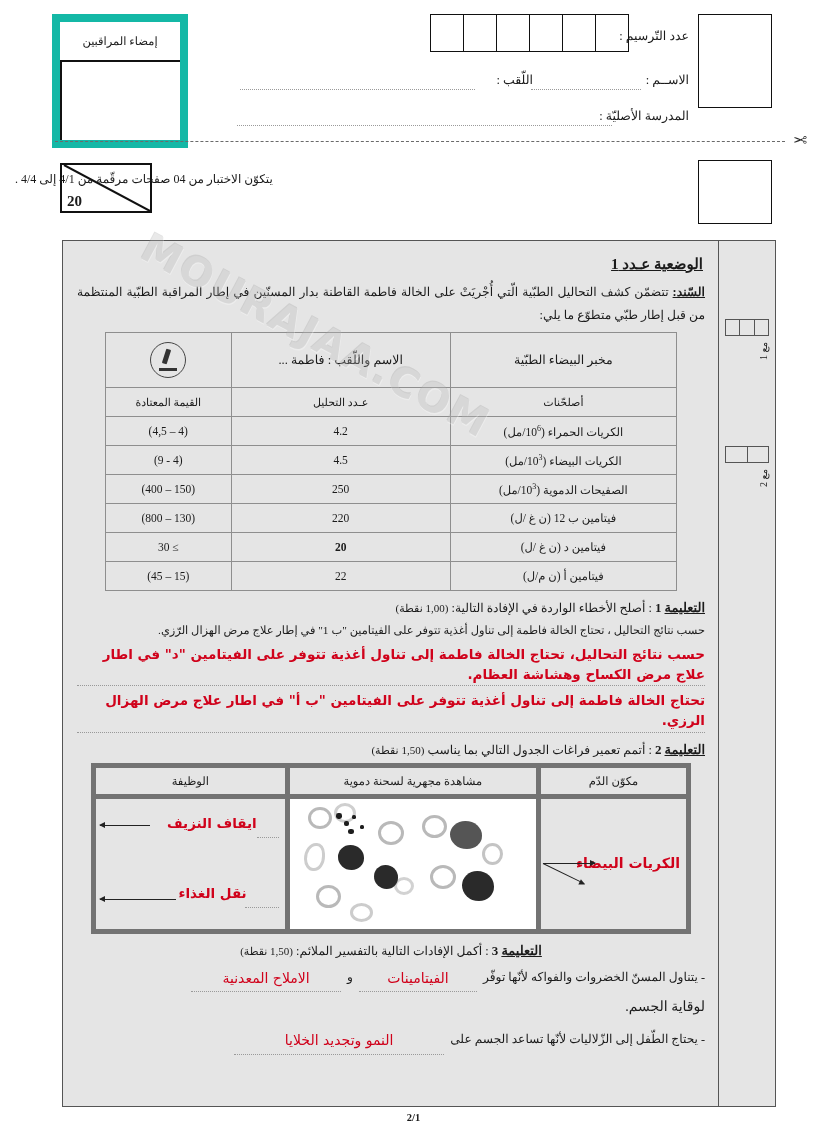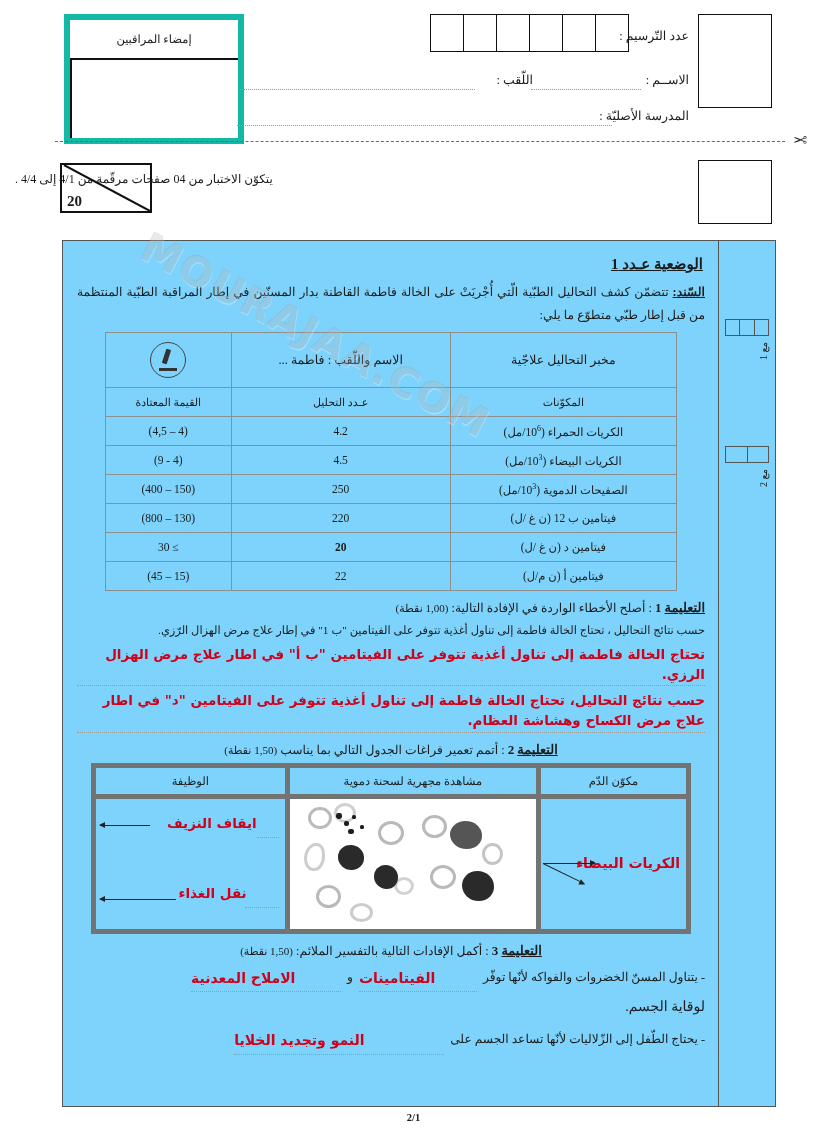--- a/index.html
+++ b/index.html
@@ -9,21 +9,21 @@
     color:#1b1b1b;
   }
   .page{position:absolute;inset:0;}
 
   
   .abs{position:absolute;}
 
   
   #admin-block{top:0;left:0;width:827px;height:155px;}
 
-  #supervisors-box{left:64px;top:14px;width:120px;height:118px;border:6px solid #14b8a6;padding-left:48px;}
+  #supervisors-box{left:52px;top:14px;width:120px;height:118px;border:8px solid #14b8a6;}
   #supervisors-label{
     position:absolute;left:0;right:0;top:0;height:38px;line-height:38px;
     text-align:center;font-size:11.5px;border-bottom:2px solid #111;
     letter-spacing:-.2px;
   }
   #supervisors-split{position:absolute;left:0;right:0;top:38px;bottom:0;}
   #supervisors-split .half{position:absolute;top:0;bottom:0;}
   #supervisors-split .half.a{left:0;width:47%;border-left:2px solid #111;}
   #supervisors-split .half.b{right:0;width:53%;}
 
@@ -56,21 +56,21 @@
   #total-box .diag{
     position:absolute;left:-6px;top:-6px;width:104px;height:62px;
   }
   #total-value{position:absolute;left:5px;bottom:1px;font-size:15px;font-weight:bold;}
 
   #pages-note{left:0;right:16px;top:172px;text-align:left;font-size:12px;padding-left:15px;}
 
   
   #exam-frame{
     left:62px;top:240px;width:712px;height:865px;
-    border:1.1px solid #555;background:#7dd3fc;
+    border:1.1px solid #555;background:#e5e5e5;
   }
   
   #margin-col{
     position:absolute;top:0;bottom:0;right:0;width:56px;
     border-right:0;border-left:1.1px solid #555;
   }
   .mark-cell{position:absolute;right:6px;width:44px;}
   .mark-cell .boxes{display:flex;}
   .mark-cell .boxes i{display:block;height:15px;border:1px solid #555;border-left-width:0;flex:1;}
   .mark-cell .boxes i:last-child{border-left-width:1px;}
@@ -165,22 +165,22 @@
     left:auto;right:-1px;border-right:0;border-left:6px solid #222;
   }
   .wbc-label{
     position:absolute;color:#d0021b;font-weight:bold;font-size:14px;
     font-family:"DejaVu Sans","Liberation Sans",sans-serif;white-space:nowrap;
   }
 
   
   .q3line{font-size:12.2px;direction:rtl;text-align:right;margin:6px 0 2px 0;line-height:1.9;}
   .blank{
-    display:inline-block;min-width:118px;color:#d0021b;font-weight:bold;font-size:14px;
-    font-family:"DejaVu Sans","Liberation Sans",sans-serif;text-align:left;
+    display:inline-block;min-width:118px;color:#d0021b;font-weight:normal;font-size:14px;
+    font-family:"DejaVu Sans","Liberation Sans",sans-serif;text-align:center;
     border-bottom:1px dotted #9a9a9a;vertical-align:-2px;margin:0 3px;
   }
   .blank.wide{min-width:150px;}
   .tail{font-size:14px;}
 
   
   #watermark{
     left:120px;top:320px;width:420px;height:250px;pointer-events:none;
     opacity:.30;
   }
@@ -269,28 +269,28 @@
       <div id="situation-title">الوضعية عـدد 1</div>
 
       <div class="para">
         <span class="lead">السّند:</span>
         <span>تتضمّن كشف التحاليل الطبّية الّتي أُجْريَتْ على الخالة فاطمة القاطنة بدار المسنّين في إطار المراقبة الطبّية المنتظمة من قبل إطار طبّي متطوّع ما يلي:</span>
       </div>
 
       <table class="lab">
         <tbody>
           <tr>
-            <td class="topcell">مخبر التحاليل علاجّية</td>
+            <td class="topcell">مخبر البيضاء الطبّية</td>
             <td class="topcell">الاسم واللّقب :  فاطمة ...</td>
             <td class="topcell micro">
               <span class="microscope"></span>
             </td>
           </tr>
           <tr class="hdr">
-            <td>المكوّنات</td>
+            <td>أصلحّنات</td>
             <td>عـدد التحليل</td>
             <td>القيمة المعتادة</td>
           </tr>
 
           <tr>
             <td><span>الكريات الحمراء (10</span><sup>6</sup><span>/مل)</span></td>
             <td>4.2</td>
             <td>(4 – 4,5)</td>
           </tr>
           <tr>
@@ -324,25 +324,25 @@
       <div class="instruction">
         <span class="head num">التعليمة</span>
         <span class="num">1</span>
         <span>: أصلح الأخطاء الواردة في الإفادة التالية:</span>
         <span class="pts">(1,00 نقطة)</span>
       </div>
 
       <div class="para" style="font-size:11.4px;line-height:1.6">حسب نتائج  التحاليل ، تحتاج الخالة فاطمة إلى تناول أغذية تتوفر على الفيتامين "ب 1" في إطار علاج مرض الهزال الرّزي.</div>
 
       <div class="answer-area">
+        <div class="row redline">حسب نتائج التحاليل، تحتاج الخالة فاطمة إلى تناول أغذية تتوفر على الفيتامين "د" في اطار علاج مرض الكساح وهشاشة العظام.</div>
         <div class="row redline">تحتاج الخالة فاطمة إلى تناول أغذية تتوفر على الفيتامين "ب أ" في اطار علاج مرض الهزال الرزي.</div>
-        <div class="row redline">حسب نتائج التحاليل، تحتاج الخالة فاطمة إلى تناول أغذية تتوفر على الفيتامين "د" في اطار علاج مرض الكساح وهشاشة العظام.</div>
-      </div>
-
-      <div class="instruction" style="text-align:center">
+      </div>
+
+      <div class="instruction" style="text-align:right">
         <span class="head num">التعليمة</span>
         <span class="num">2</span>
         <span>: أتمم تعمير فراغات الجدول التالي بما يناسب</span>
         <span class="pts">(1,50 نقطة)</span>
       </div>
 
       <table class="blood">
         <tbody>
           <tr class="head">
             <td>مكوّن الدّم</td>

